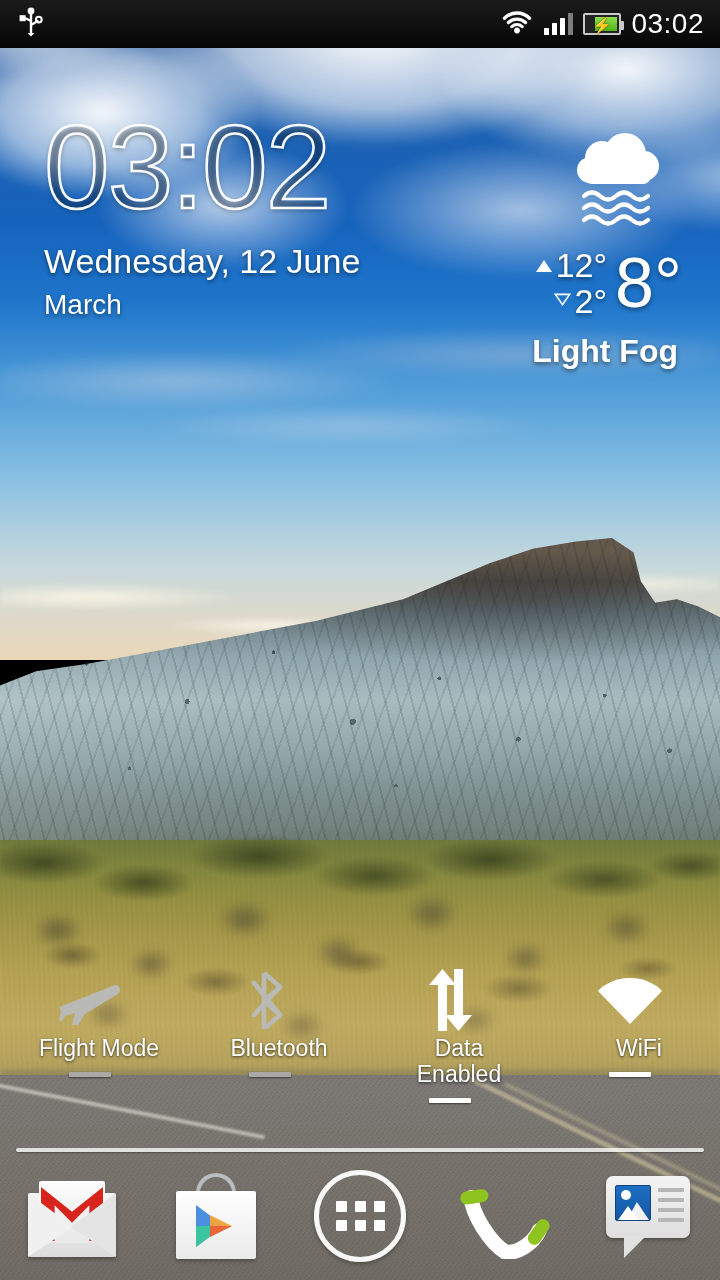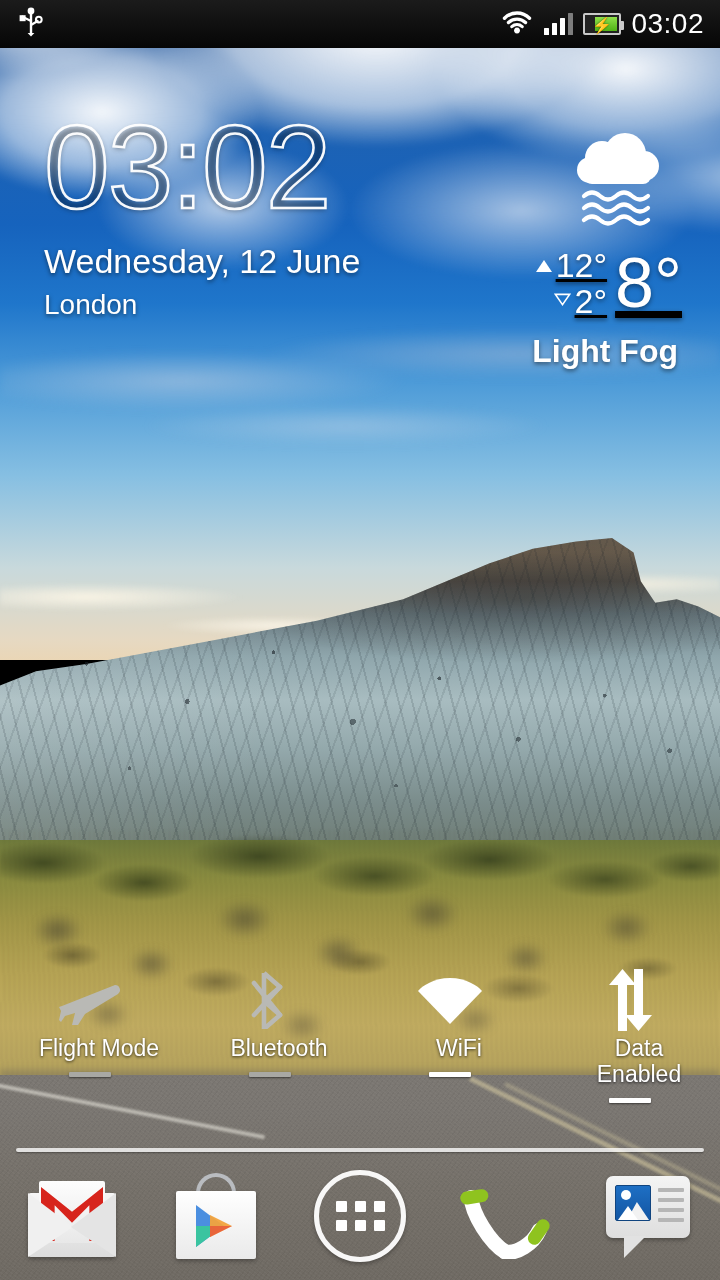--- a/index.html
+++ b/index.html
@@ -236,21 +236,21 @@
     margin-top:8px; font-size:28px; color:#fff; font-weight:400;
     text-shadow:0 2px 4px rgba(0,0,0,.5);
   }
 
   
   .weather { position:absolute; right:24px; top:130px; z-index:20; width:240px; text-align:center; }
   .wx-icon { height:96px; position:relative; }
   .wx-icon svg { position:absolute; right:26px; top:0; }
   .wx-temps {
     display:flex; align-items:center; justify-content:flex-end;
-    margin-top:22px; padding-right:14px; gap:6px;text-decoration:underline;
+    margin-top:22px; padding-right:14px; gap:6px;
   }
   .wx-hl { text-align:right; line-height:1.05; }
   .wx-hl .row { display:flex; align-items:center; justify-content:flex-end; gap:4px; }
   .wx-hl .val { font-size:34px; color:#fff; text-shadow:0 2px 4px rgba(0,0,0,.5); }
   .tri-up { width:0;height:0;border-left:8px solid transparent;border-right:8px solid transparent;border-bottom:12px solid #fff; }
   .wx-cur {
     font-size:70px; color:#fff; font-weight:400; line-height:.95;
     text-shadow:0 2px 5px rgba(0,0,0,.45); margin-left:2px;
   }
   .wx-cond {
@@ -436,21 +436,21 @@
         <span class="fill"></span>
         <span class="bolt">⚡</span>
       </span>
       <span class="sb-clock">03:02</span>
     </div>
   </div>
 
   <div class="clockwidget">
     <div class="clock-time">03:02</div>
     <div class="clock-date">Wednesday, 12 June</div>
-    <div class="clock-city">London</div>
+    <div class="clock-city">March</div>
   </div>
 
   <div class="weather">
     <div class="wx-icon">
       <svg width="112" height="96" viewBox="0 0 112 96">
         <g fill="#ffffff">
           <circle cx="44" cy="28" r="17"></circle>
           <circle cx="67" cy="24" r="21"></circle>
           <circle cx="86" cy="36" r="15"></circle>
           <circle cx="32" cy="40" r="13"></circle>
@@ -503,40 +503,40 @@
           <path d="M14 2 L30 16 L14 30 L14 2 M14 30 L30 44 L14 58 L14 30" fill="none" stroke="#b9b9b5" stroke-width="4.6" stroke-linejoin="round"></path>
           <path d="M4 12 L30 44 M4 44 L30 16" fill="none" stroke="#b9b9b5" stroke-width="4.6" stroke-linecap="round"></path>
         </svg>
       </span>
       <span class="tlabel">Bluetooth</span>
       <span class="tbar" style="background: rgb(168, 168, 164);"></span>
     </div>
 
     <div class="toggle">
       <span class="ticon">
+        <svg width="52" height="62" viewBox="0 0 52 62">
+          <path d="M18 62 L18 16 L9 16 L22.5 0 L36 16 L27 16 L27 62 Z" fill="#fff" transform="translate(-4,0)"></path>
+          <path d="M32 0 L32 46 L23 46 L36.5 62 L50 46 L41 46 L41 0 Z" fill="#fff" transform="translate(-2,0)"></path>
+        </svg>
+      </span>
+      <span class="tlabel" style="white-space:pre-line">Data
+Enabled</span>
+      <span class="tbar" style="background: rgb(255, 255, 255);"></span>
+    </div>
+
+    <div class="toggle">
+      <span class="ticon">
         <svg width="68" height="52" viewBox="0 0 68 52">
           <path d="M34 4 C18 4 6 12 2 17 L34 50 L66 17 C62 12 50 4 34 4 Z" fill="#fff"></path>
           <path d="M34 18 C22 18 12 25 8 30" fill="none" stroke="rgba(0,0,0,0)" stroke-width="0"></path>
           <g stroke="#6b6b68" stroke-width="0" fill="none"></g>
           <path d="M2 17 L66 17" stroke="rgba(0,0,0,0)"></path>
         </svg>
       </span>
       <span class="tlabel">WiFi</span>
-      <span class="tbar" style="background: rgb(255, 255, 255);"></span>
-    </div>
-
-    <div class="toggle">
-      <span class="ticon">
-        <svg width="52" height="62" viewBox="0 0 52 62">
-          <path d="M18 62 L18 16 L9 16 L22.5 0 L36 16 L27 16 L27 62 Z" fill="#fff" transform="translate(-4,0)"></path>
-          <path d="M32 0 L32 46 L23 46 L36.5 62 L50 46 L41 46 L41 0 Z" fill="#fff" transform="translate(-2,0)"></path>
-        </svg>
-      </span>
-      <span class="tlabel" style="white-space:pre-line">Data
-Enabled</span>
       <span class="tbar" style="background: rgb(255, 255, 255);"></span>
     </div>
 
 
   </div>
 
   <div class="dock-sep"></div>
 
   <div class="dock">
 

